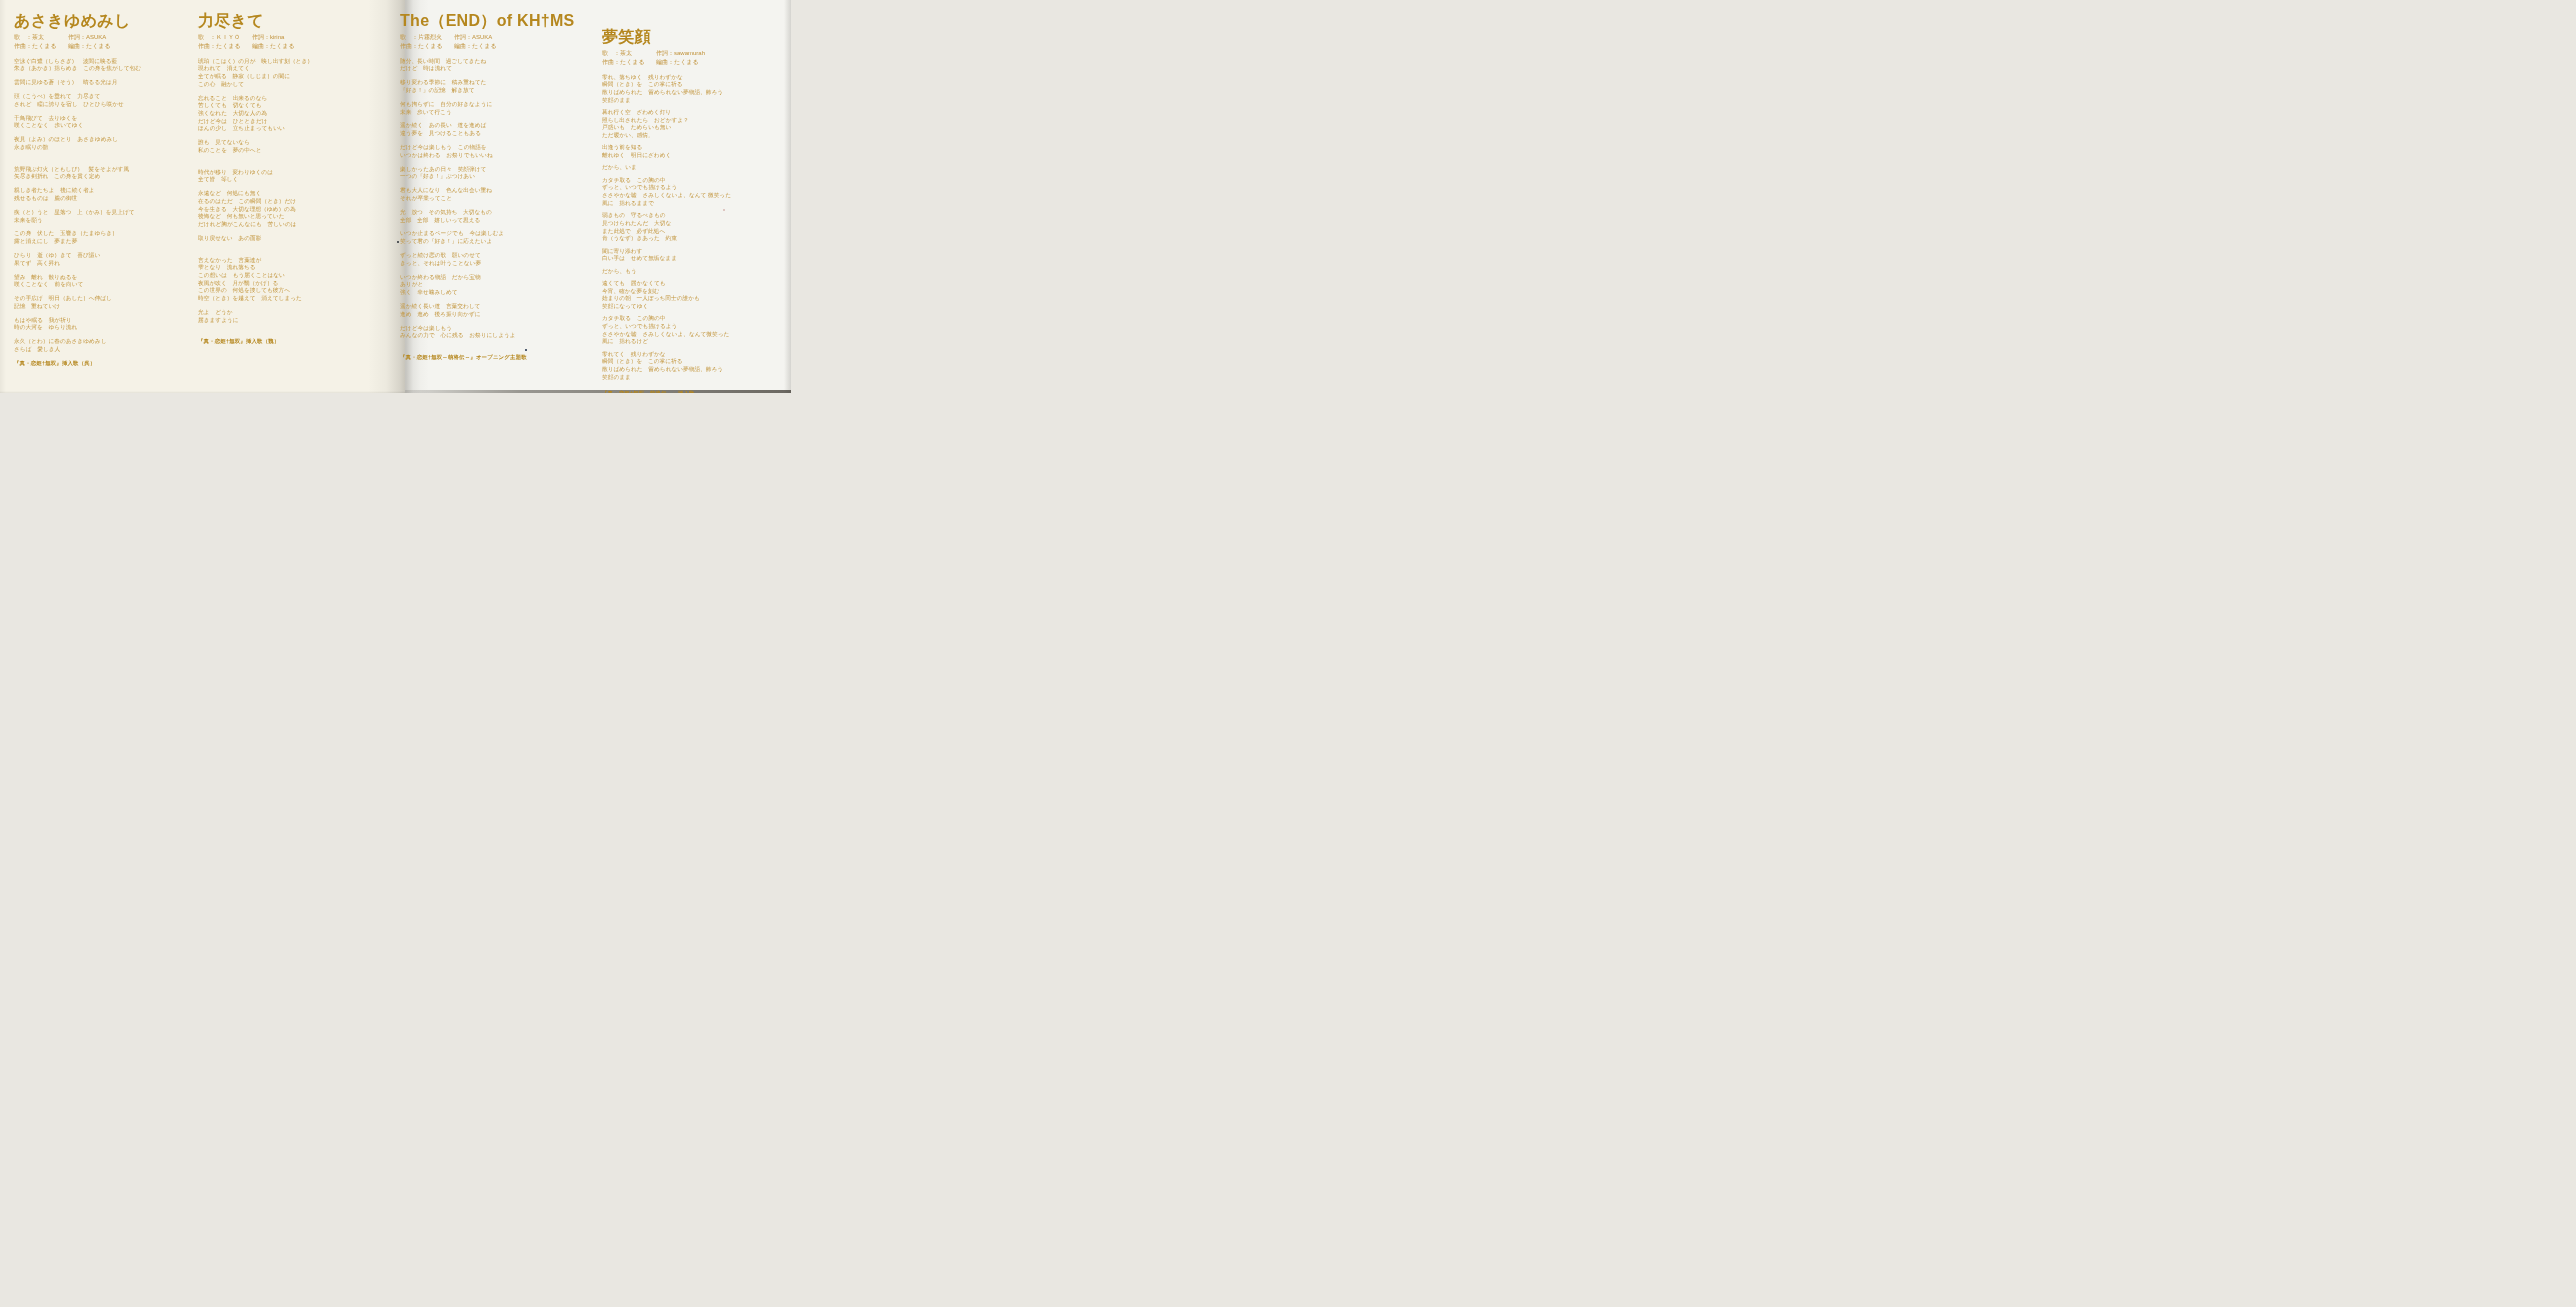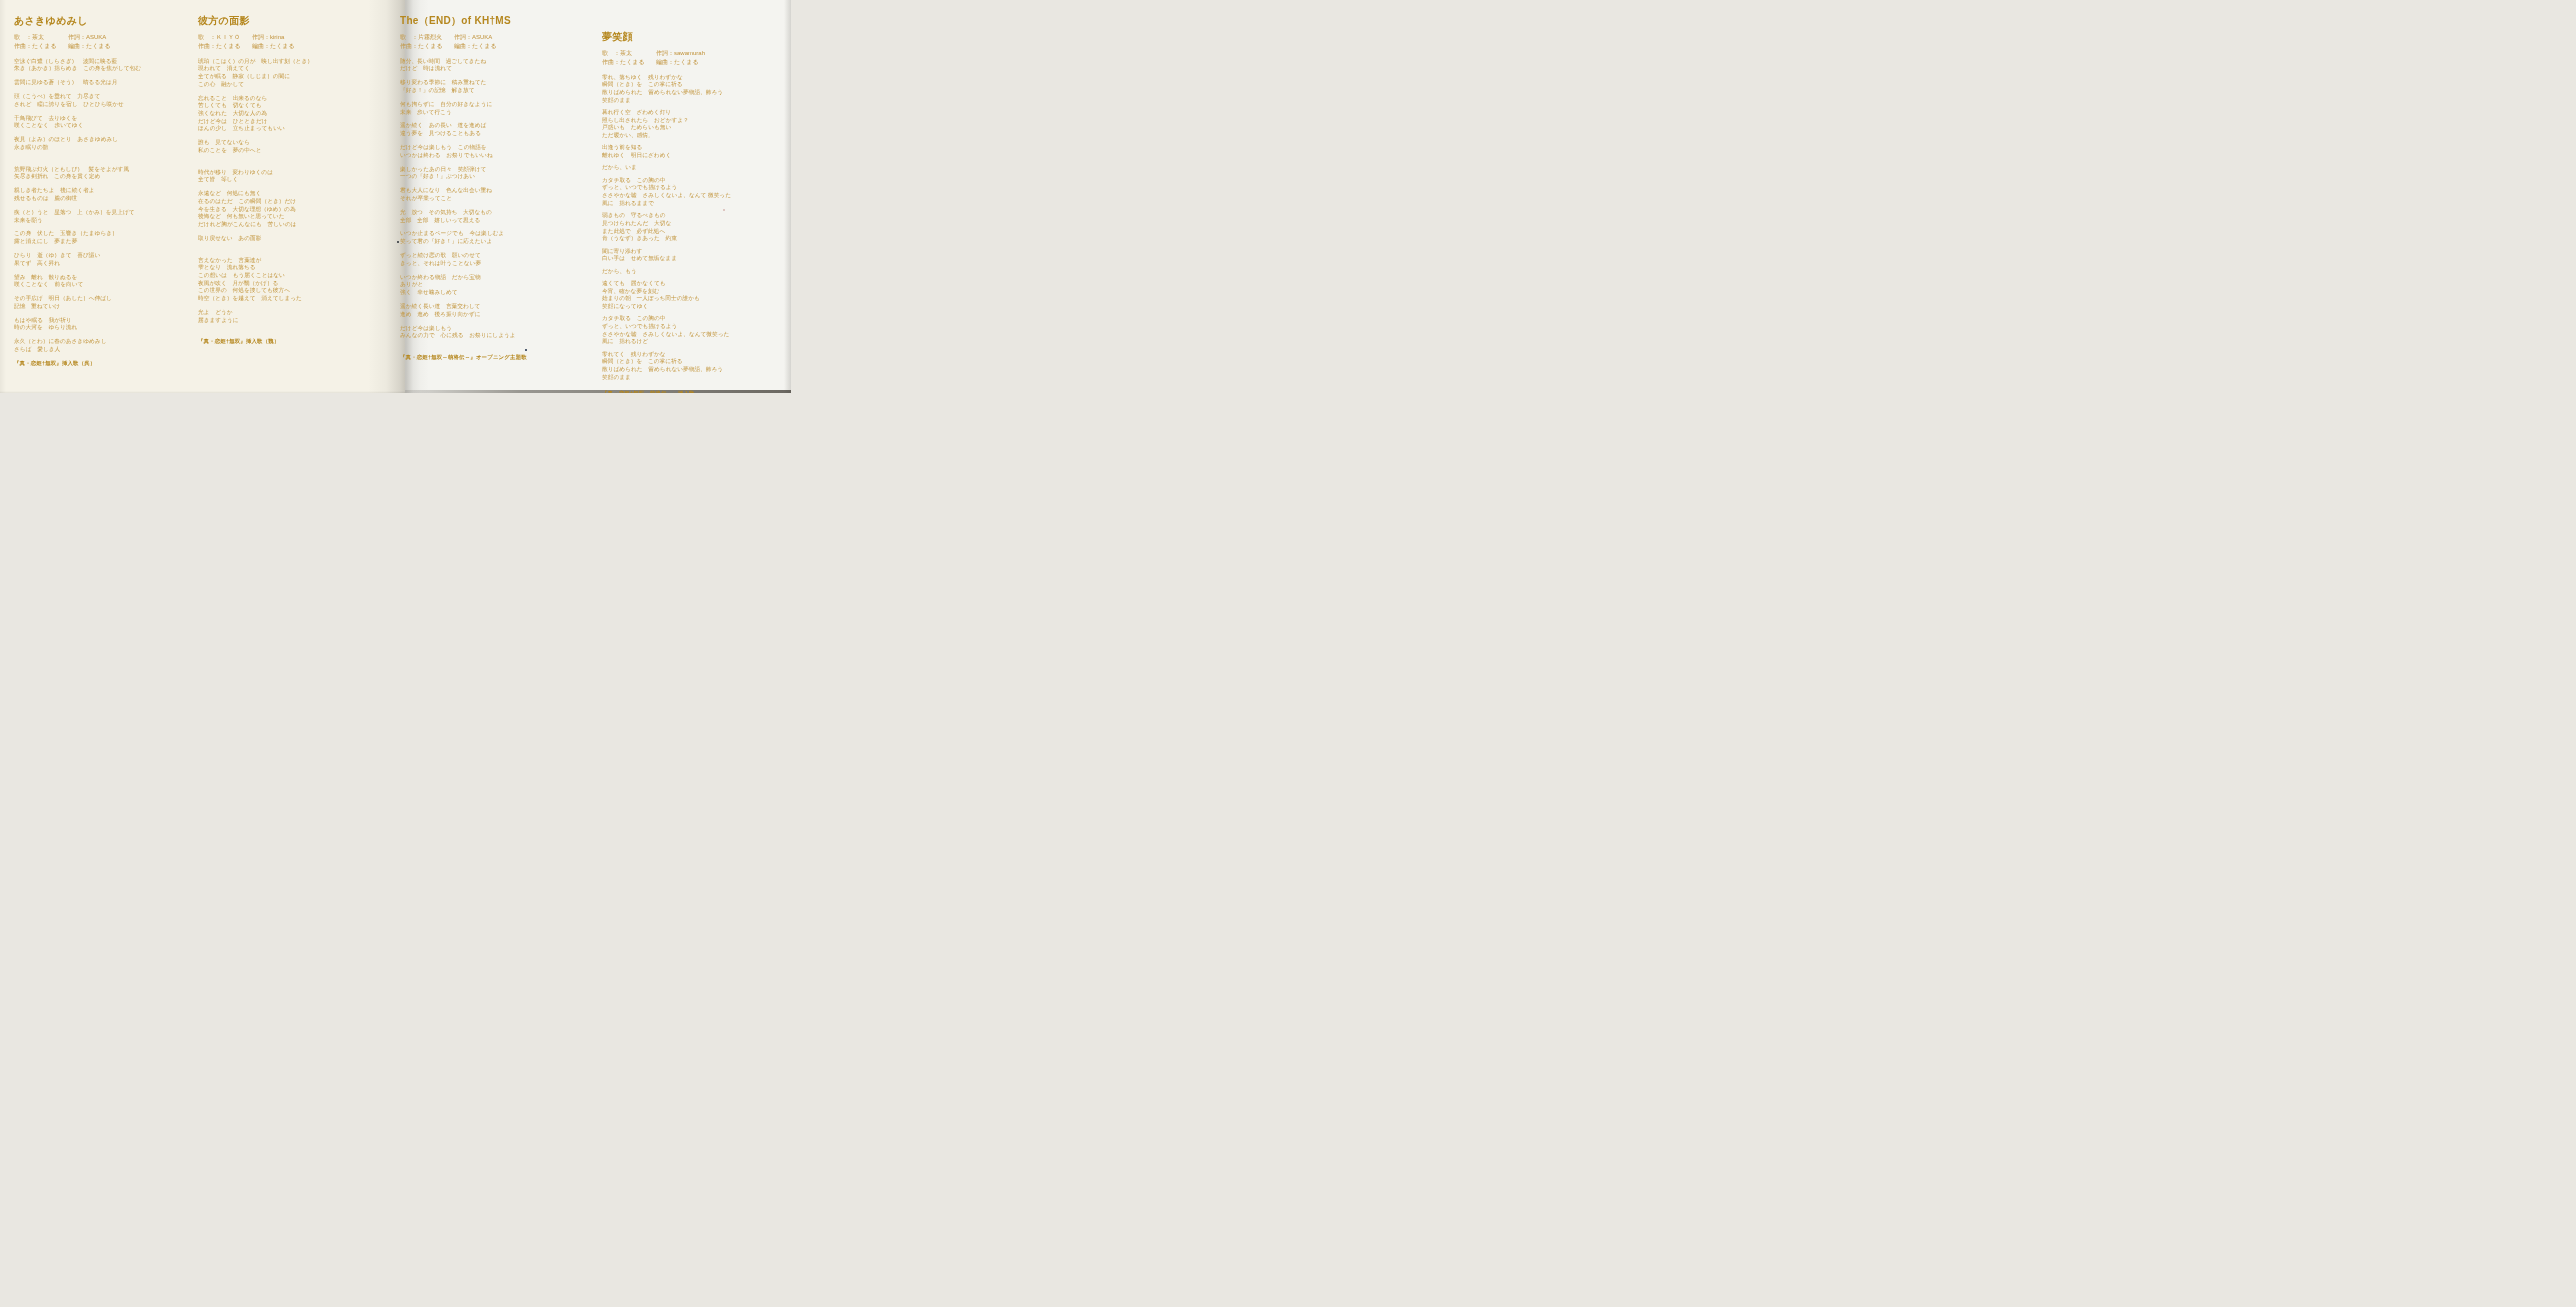--- a/index.html
+++ b/index.html
@@ -46,21 +46,21 @@
   .speck-2{left:525px;top:349px;width:1.5px;height:2.1px;background:#2f3d55;}
   .speck-3{left:723px;top:209px;width:2.1px;height:1.5px;background:#d8b9b4;}
 
   .song-col{position:absolute;top:14.4px;}
   .col-1{left:14px;width:172px;}
   .col-2{left:198px;width:179px;}
   .col-3{left:400px;width:187px;}
   .col-4{left:602px;width:184px;margin-top:16px;}
 
   .song-title{
-    margin:0;font-size:10px;line-height:14.4px;font-weight:bold;
+    margin:0;font-size:16px;line-height:14.4px;font-weight:bold;
     color:#b5871e;letter-spacing:0.3px;
   }
   .credits{
     margin-top:4.6px;
     display:grid;grid-template-columns:54px 1fr;
     font-size:6px;line-height:8.8px;color:#c0923a;
   }
   .lyrics{margin-top:6.7px;font-size:5.7px;line-height:7.7px;color:#c2953c;}
   .stanza{margin-bottom:6.2px;}
   .col-4 .stanza{margin-bottom:4.6px;}
@@ -153,21 +153,21 @@
         </div>
         <div class="stanza">
           <div class="lyric-line">永久（とわ）に春のあさきゆめみし</div>
           <div class="lyric-line">さらば　愛しき人</div>
         </div>
       </div>
     <div class="song-footer">『真・恋姫†無双』挿入歌（呉）</div>
   </div>
 
   <div class="song-col col-2">
-    <h1 class="song-title">彼方の面影</h1>
+    <h1 class="song-title">力尽きて</h1>
     <div class="credits">
       <span>歌　：ＫＩＹＯ</span>
       <span>作詞：kirina</span>
       <span>作曲：たくまる</span>
       <span>編曲：たくまる</span>
     </div>
     <div class="lyrics">
         <div class="stanza">
           <div class="lyric-line">琥珀（こはく）の月が　映し出す刻（とき）</div>
           <div class="lyric-line">現われて　消えてく</div>

